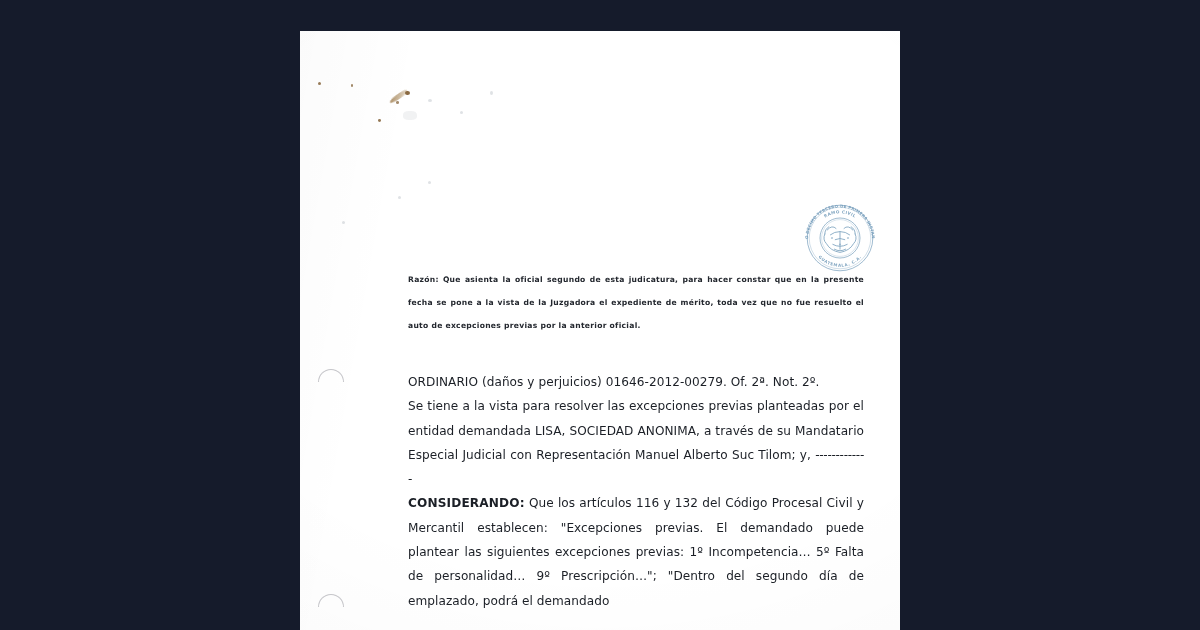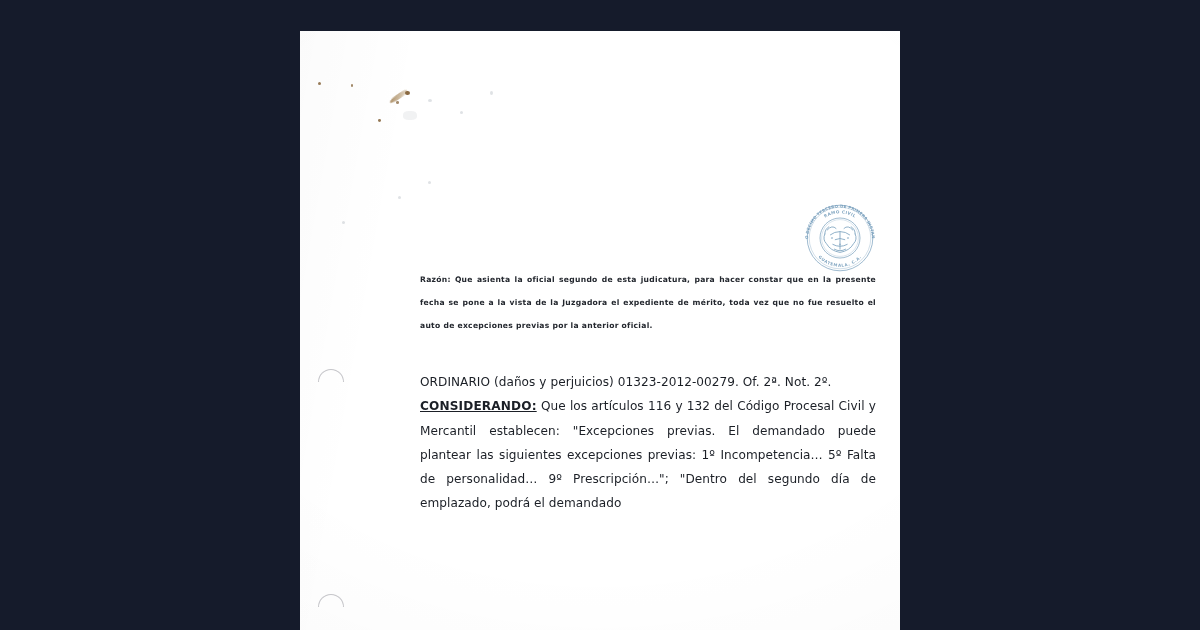--- a/index.html
+++ b/index.html
@@ -81,21 +81,21 @@
     top: 167px;
     width: 80px;
     height: 80px;
     opacity: 0.82;
   }
   #seal svg { display:block; width:100%; height:100%; }
 
   
   .textcol {
     position: absolute;
-    left: 120px;
+    left: 108px;
     width: 456px;
   }
 
   #razon-block {
     top: 237px;
     font-family: "DejaVu Sans", sans-serif;
     font-size: 7.6px;
     font-weight: 600;
     letter-spacing: 0.28px;
     line-height: 23.2px;
@@ -109,21 +109,21 @@
     top: 339px;
     font-family: "DejaVu Sans", sans-serif;
     font-size: 12.1px;
     line-height: 24.3px;
     color: #1b1f26;
     letter-spacing: 0.05px;
     text-align: justify;
     text-justify: inter-word;
   }
   #body-block p { margin: 0; }
-  #body-block .lead { font-weight: 700; letter-spacing: 0.15px; text-decoration: underline; }
+  #body-block .lead { font-weight: 700; letter-spacing: 0.15px; }
   .nojust { text-align: left; }
   .dashes { letter-spacing: -0.3px; }
 
   
   #clip-line { overflow: hidden; }
 </style>
 </head>
 <body>
 
 <div id="viewer">
@@ -193,23 +193,24 @@
         </g>
       </svg>
     </div>
 
     <div class="textcol" id="razon-block">
       <p>Razón: Que asienta la oficial segundo de esta judicatura, para hacer constar que en la presente fecha se pone a la vista de la Juzgadora el expediente de mérito, toda vez que no fue resuelto el auto de excepciones previas por la anterior oficial.</p>
     </div>
 
     <div class="textcol" id="body-block">
 
-      <p class="nojust">ORDINARIO (daños y perjuicios) 01323-2012-00279.  Of. 2ª. Not. 2º.</p>
-
-
+      <p class="nojust">ORDINARIO (daños y perjuicios) 01646-2012-00279.  Of. 2ª. Not. 2º.</p>
+
+
+      <p><span>Se tiene a la vista para resolver las excepciones previas planteadas por el entidad  demandada LISA, SOCIEDAD ANONIMA, a través  de su Mandatario Especial Judicial con Representación  Manuel Alberto Suc Tilom; y, </span><span class="dashes">-------------</span></p>
 
       <p id="clip-line"><span class="lead">CONSIDERANDO:</span><span> Que los artículos 116 y 132 del Código Procesal Civil y Mercantil establecen: "Excepciones previas. El demandado puede plantear las siguientes excepciones previas: 1º Incompetencia… 5º Falta de personalidad… 9º Prescripción…"; "Dentro del segundo día de emplazado, podrá el demandado</span></p>
 
     </div>
 
   </div>
 
 </div>
 
 </body></html>

